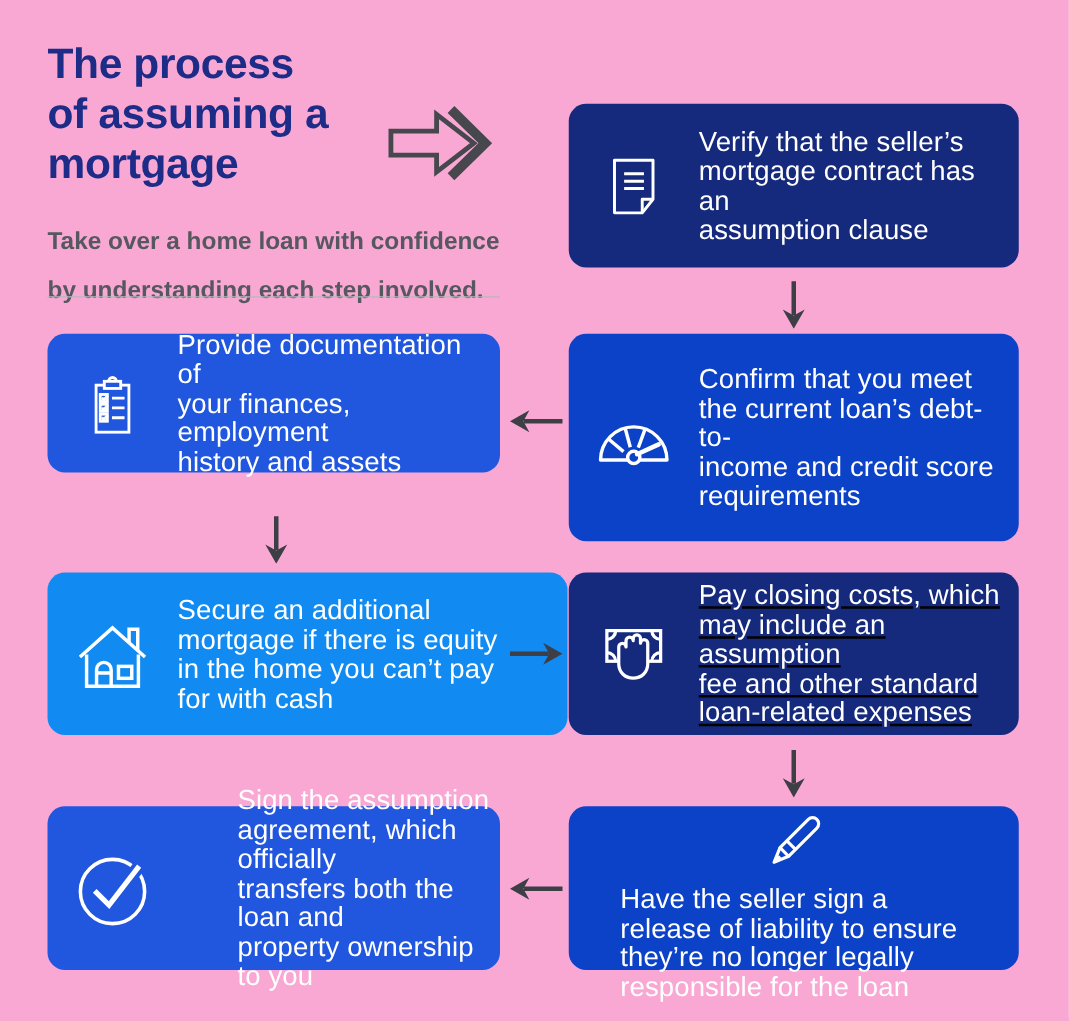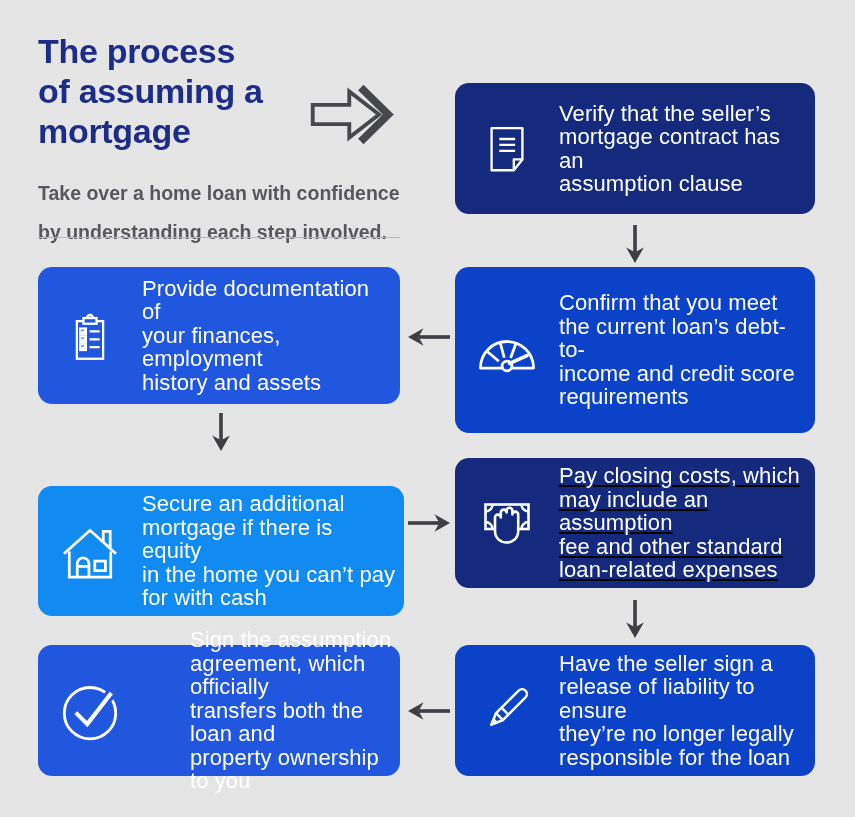--- a/index.html
+++ b/index.html
@@ -1,18 +1,18 @@
 <!DOCTYPE html>
 <html><head>
 <meta charset="utf-8">
 <style>
   html,body { margin:0; padding:0; }
   .canvas {
     position:relative; width:855px; height:817px;
-    background:#e5e5e5; overflow:hidden;
+    background:#f9a8d4; overflow:hidden;
     font-family:"Liberation Sans","DejaVu Sans",sans-serif;
   }
   .title {
     position:absolute; left:38px; top:31px; margin:0;
     font-size:34px; line-height:40px; font-weight:700;
     color:#1d2d87; letter-spacing:-0.3px; white-space:pre-line;
   }
   .subtitle {
     position:absolute; left:38px; top:174px; margin:0;
     font-size:19.5px; line-height:39px; font-weight:700;
@@ -29,24 +29,24 @@
     flex:0 0 auto; width:104px;
     display:flex; justify-content:center; align-items:center;
   }
   .step-text {
     margin:0; padding-right:8px; color:#ffffff;
     font-size:22px; line-height:23.5px; font-weight:500;
     letter-spacing:0.1px; white-space:pre-line;
   }
   .step-1 { left:455px; top:83px;  width:360px; height:131px; background:#15297d; }
   .step-2 { left:455px; top:267px; width:360px; height:166px; background:#0c42c7; }
-  .step-3 { left:38px;  top:267px; width:362px; height:137px; background:#2157df; }
-  .step-4 { left:38px;  top:458px; width:366px; height:130px; background:#118bf2;margin-top:28px; }
+  .step-3 { left:38px;  top:267px; width:362px; height:111px; background:#2157df; }
+  .step-4 { left:38px;  top:458px; width:416px; height:130px; background:#118bf2; }
   .step-5 { left:455px; top:458px; width:360px; height:130px; background:#15297d;text-decoration:underline; }
-  .step-6 { left:455px; top:645px; width:360px; height:131px; background:#0c42c7; }
+  .step-6 { left:455px; top:645px; width:360px; height:131px; background:#0c42c7;flex-direction:column; }
   .step-7 { left:38px;  top:645px; width:362px; height:131px; background:#2157df;gap:48px; }
 
   .arrow { position:absolute; }
   .arrow line { stroke:#3e3e46; stroke-width:3.6; }
   .arrow path { fill:#3e3e46; }
   .arrow-1 { left:623px; top:223px; }
   .arrow-2 { left:406px; top:325px; }
   .arrow-3 { left:209px; top:411px; }
   .arrow-4 { left:406px; top:511px; }
   .arrow-5 { left:623px; top:598px; }

